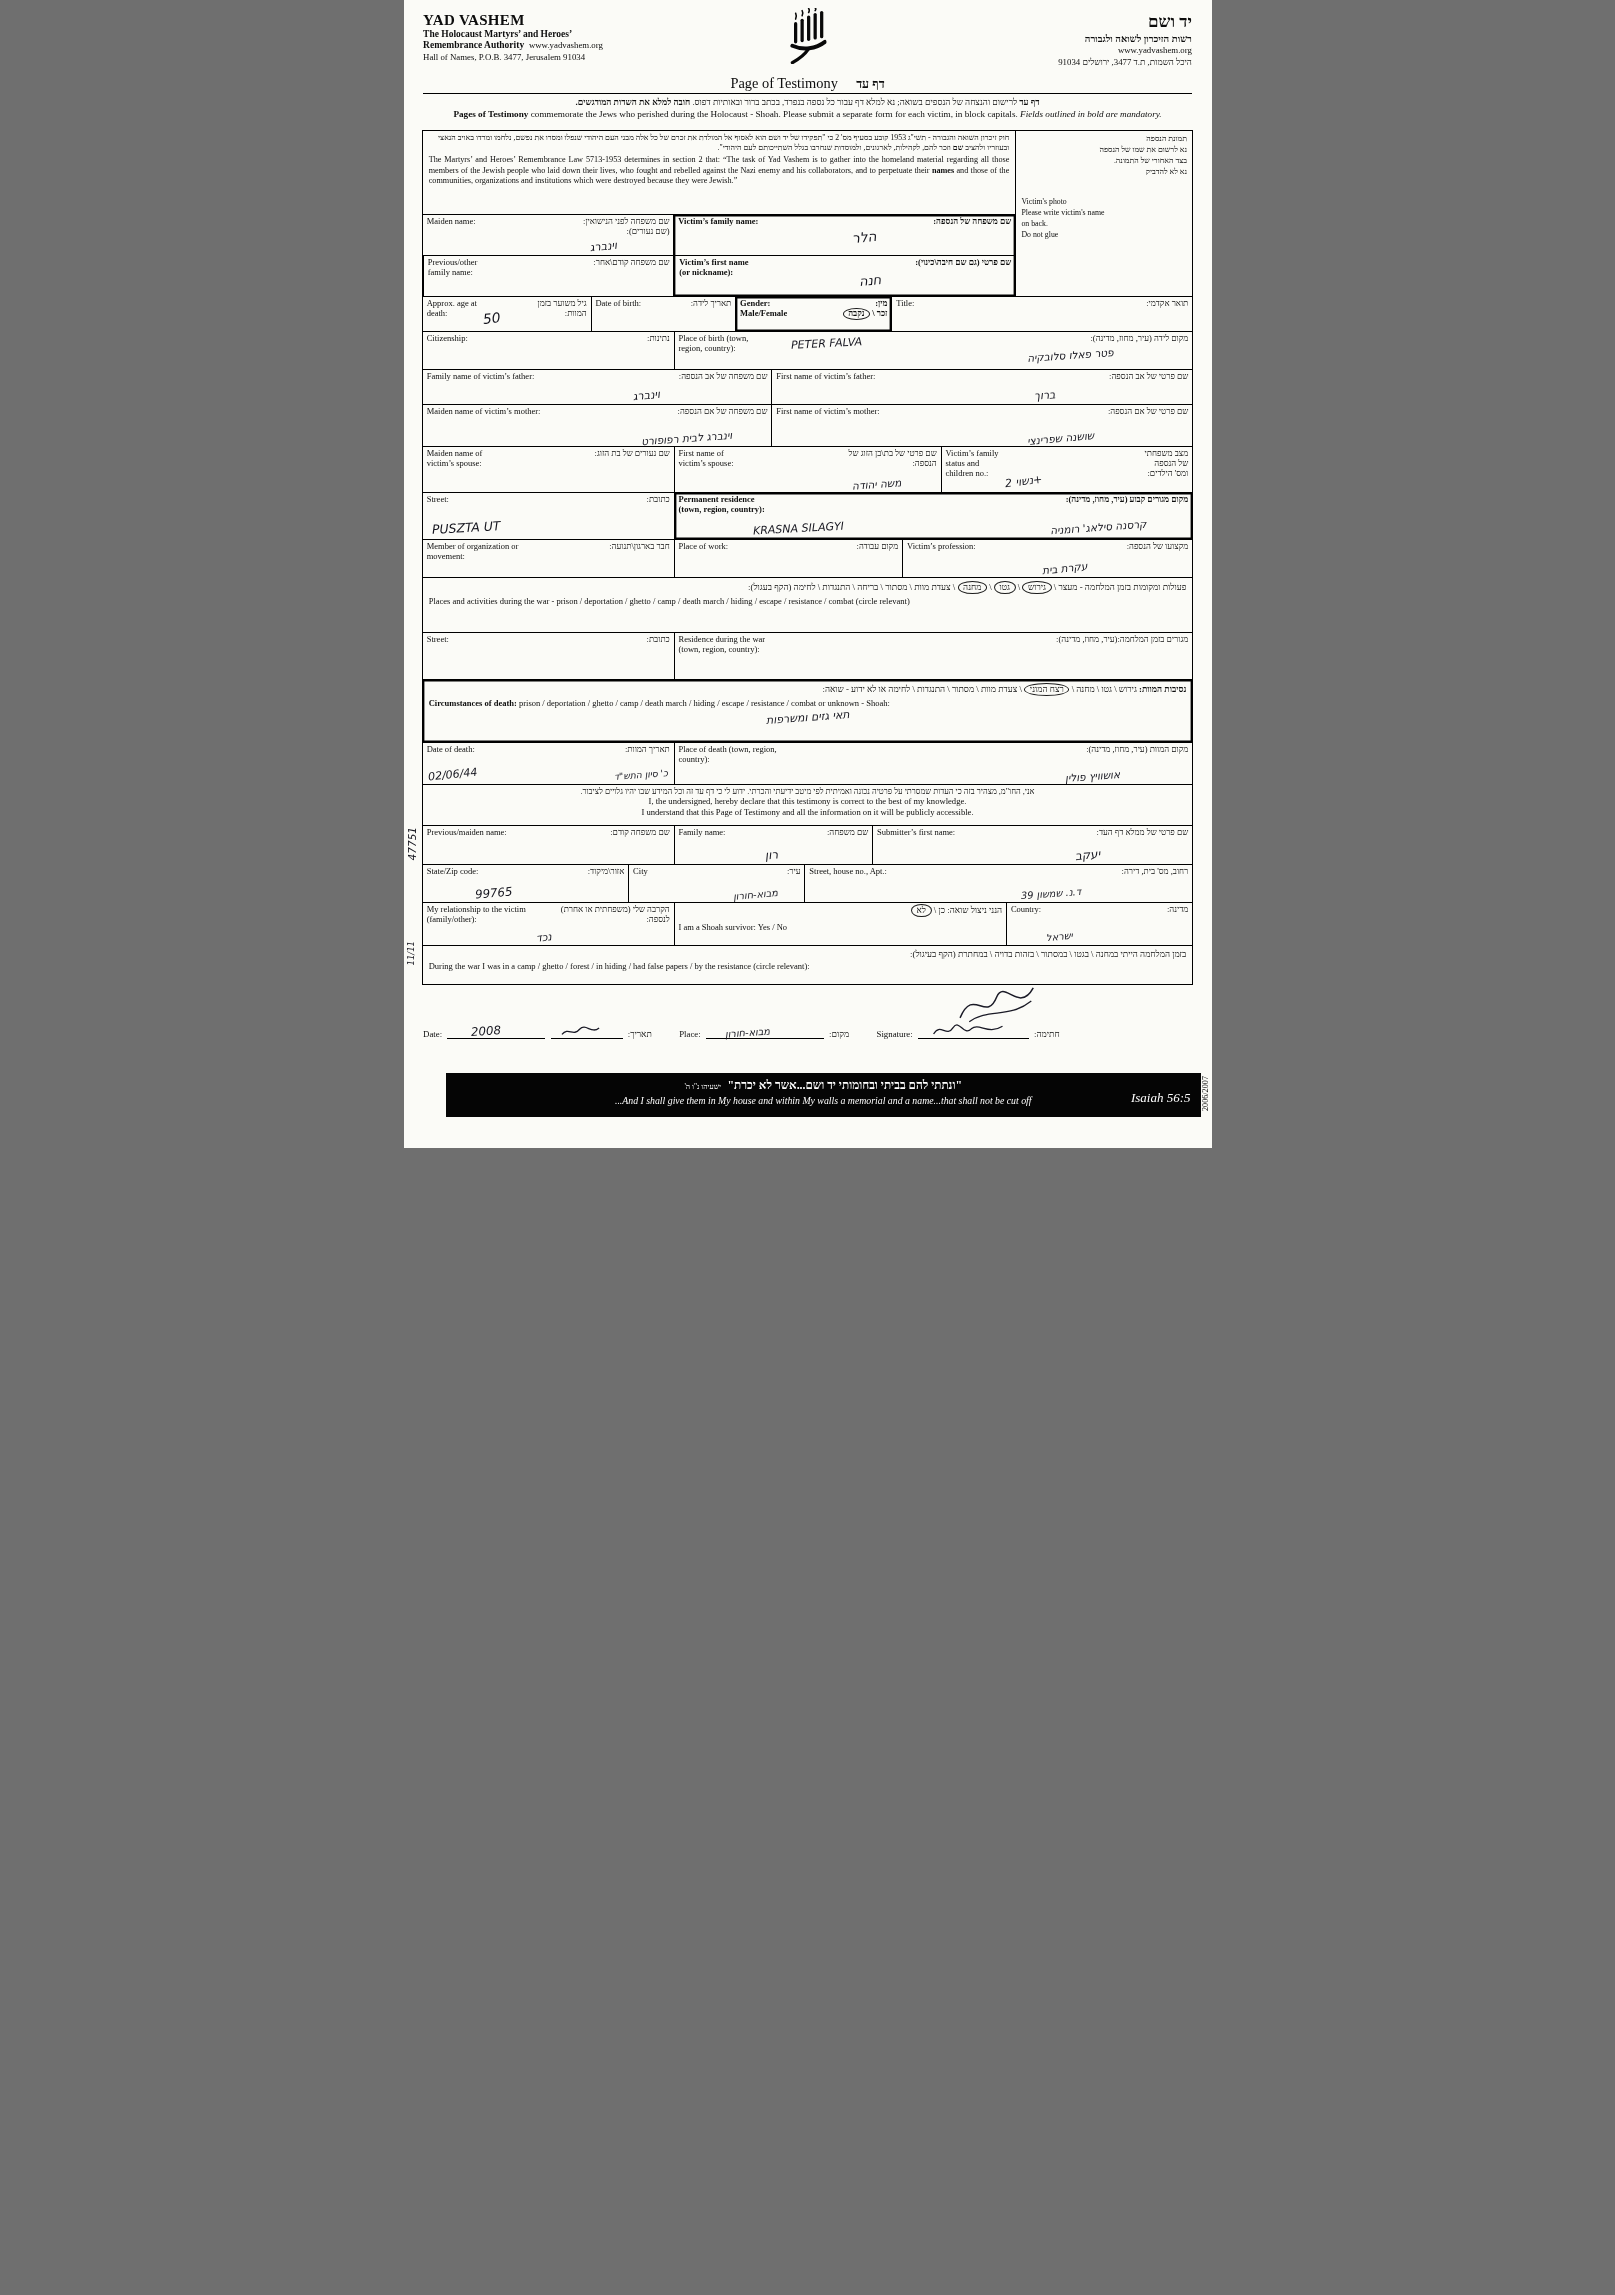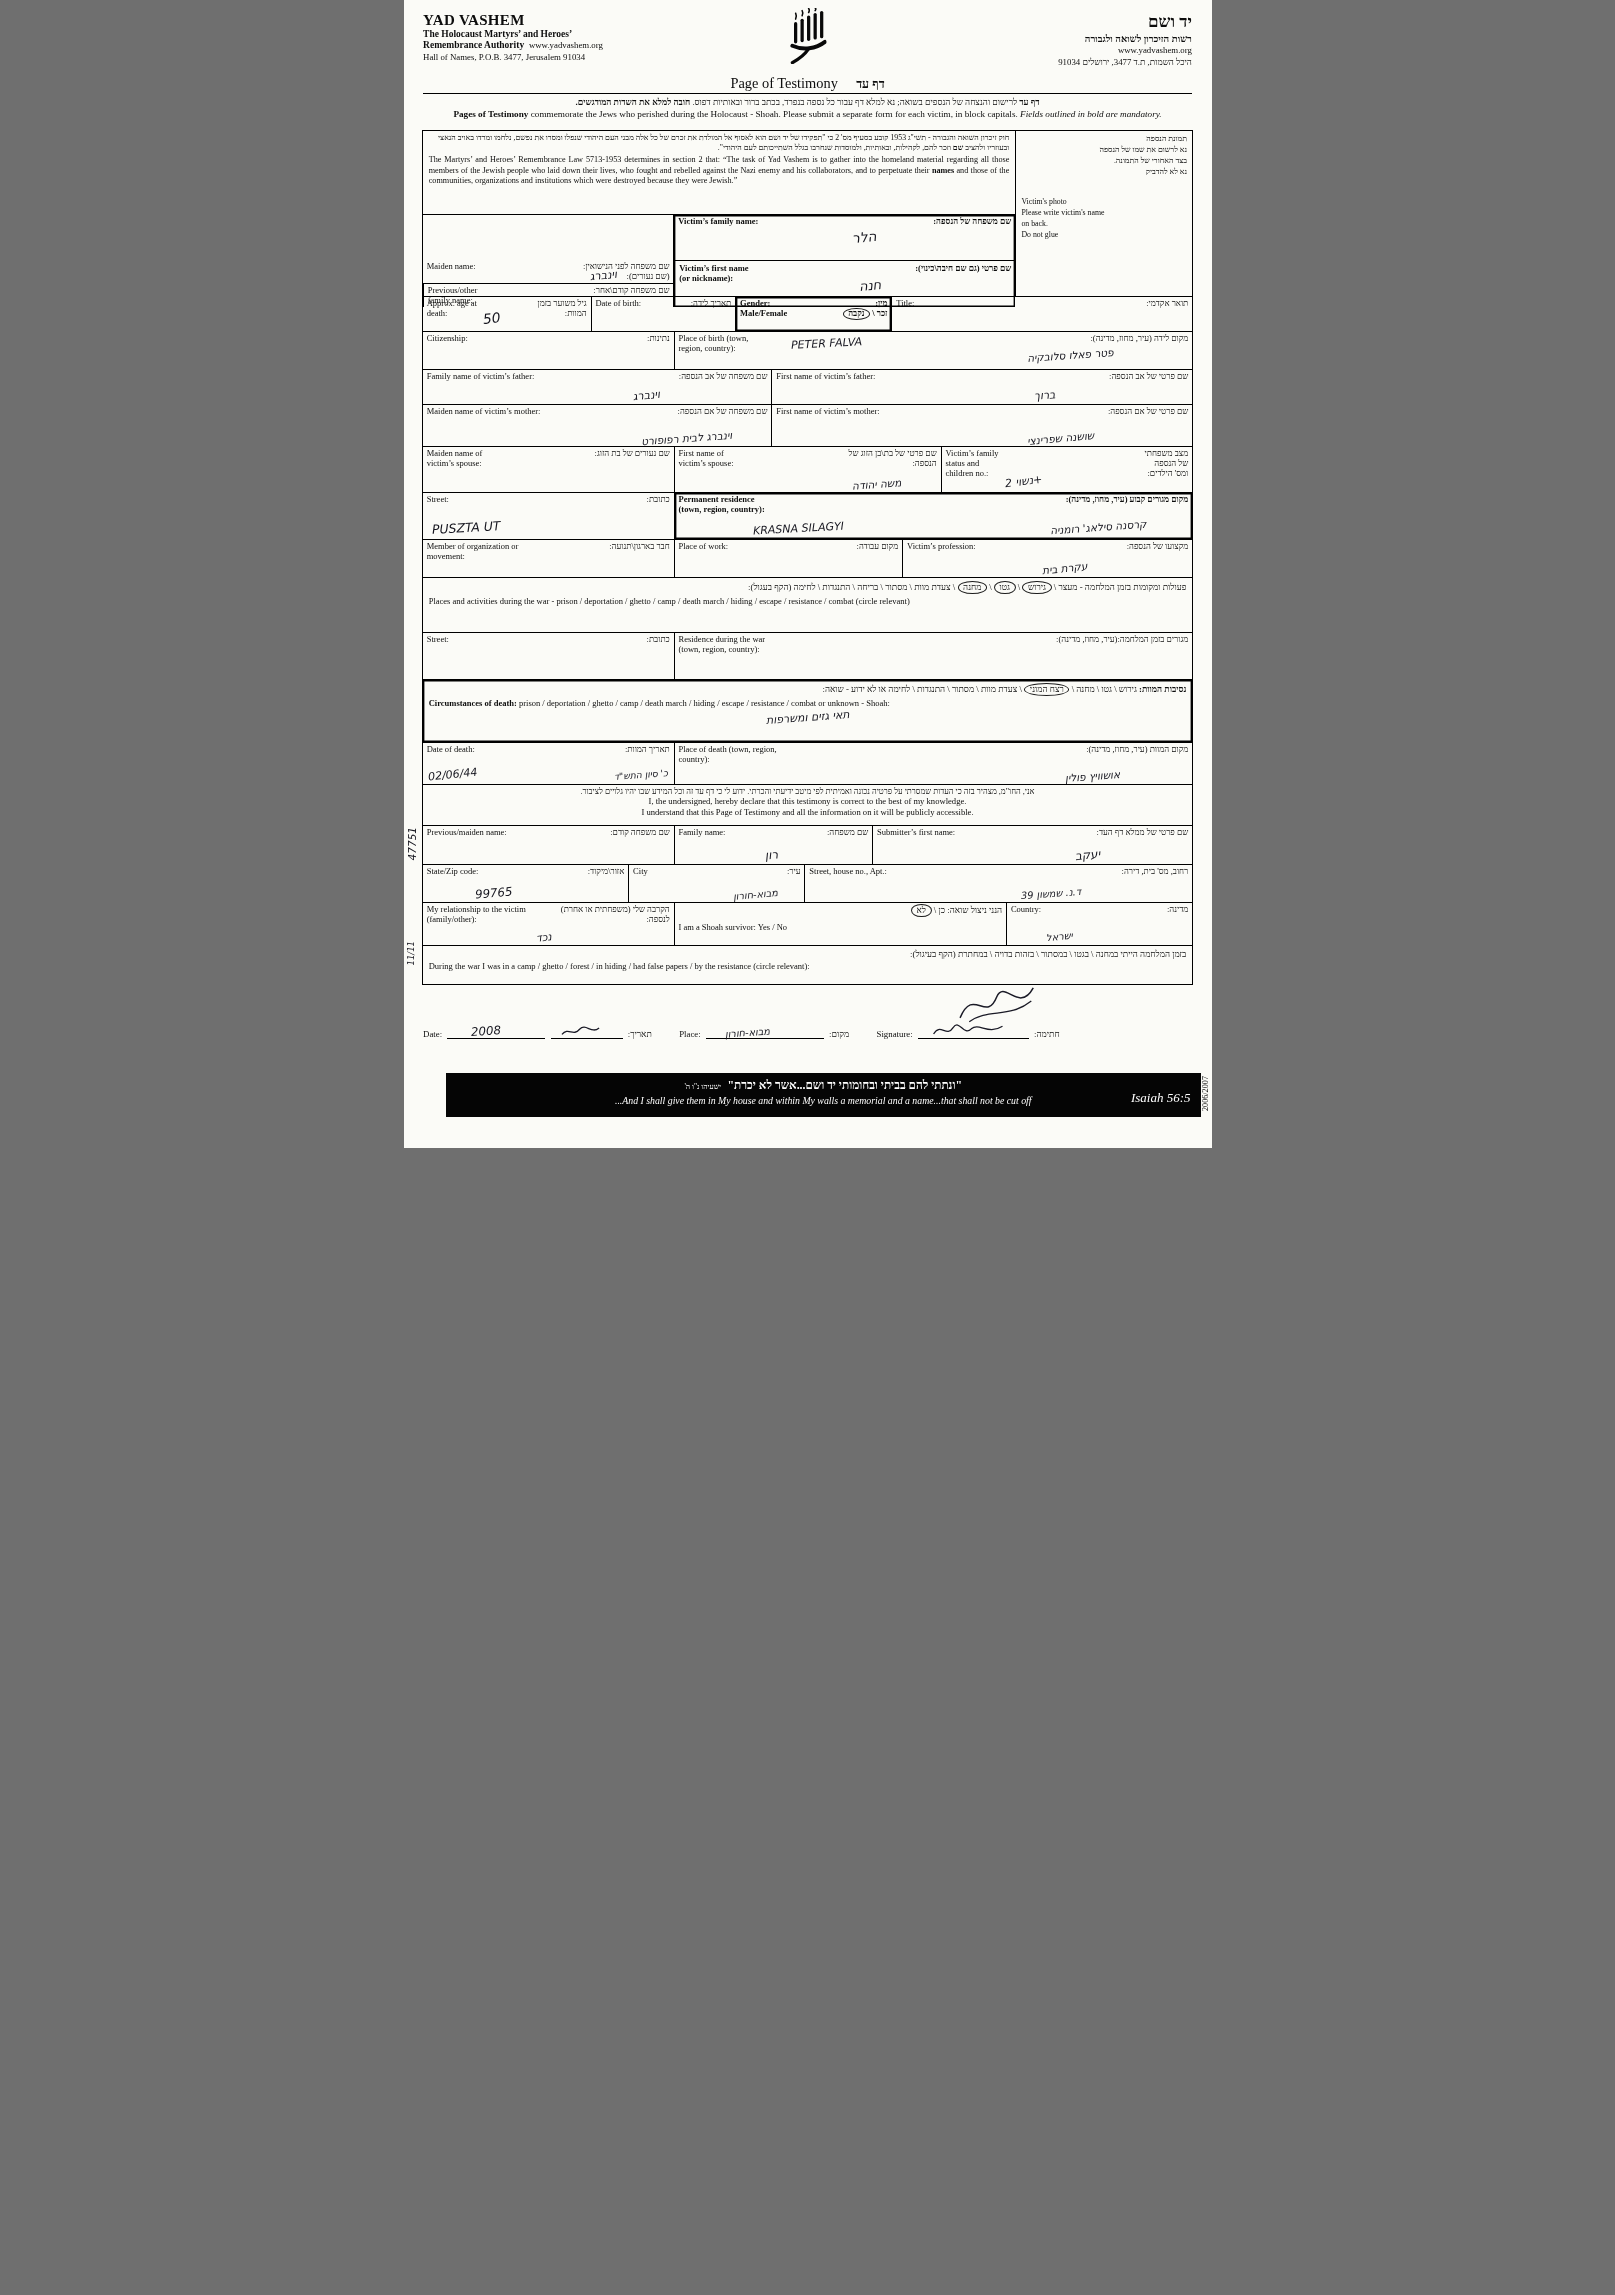--- a/index.html
+++ b/index.html
@@ -118,25 +118,25 @@
   <div class="intro">
     <div class="he-line"><span class="b">דף עד</span><span> לרישום והנצחה של הנספים בשואה; נא למלא דף עבור כל נספה בנפרד, בכתב ברור ובאותיות דפוס. </span><span class="b">חובה למלא את השדות המודגשים.</span></div>
     <div class="en-line"><span class="b">Pages of Testimony</span><span> commemorate the Jews who perished during the Holocaust - Shoah. Please submit a separate form for each victim, in block capitals. </span><span class="bi">Fields outlined in bold are mandatory.</span></div>
   </div>
 
   <div class="form">
 
     <div class="row first" style="height:165px">
       <div style="width:77%; display:flex; flex-direction:column;">
         <div class="legal" style="flex:0 0 84px;">
-          <p class="he"><span>חוק זיכרון השואה והגבורה - תשי"ג 1953 קובע בסעיף מס' 2 כי "תפקידו של יד ושם הוא לאסוף אל המולדת את זכרם של כל אלה מבני העם היהודי שנפלו ומסרו את נפשם, נלחמו ומרדו באויב הנאצי ובעוזריו ולהציב </span><span class="b">שם</span><span> וזכר להם, לקהילות, ובאותיות, ולמוסדות שנחרבו בגלל השתייכותם לעם היהודי".</span></p>
+          <p class="he"><span>חוק זיכרון השואה והגבורה - תשי"ג 1953 קובע בסעיף מס' 2 כי "תפקידו של יד ושם הוא לאסוף אל המולדת את זכרם של כל אלה מבני העם היהודי שנפלו ומסרו את נפשם, נלחמו ומרדו באויב הנאצי ובעוזריו ולהציב </span><span class="b">שם</span><span> וזכר להם, לקהילות, לארגונים, ולמוסדות שנחרבו בגלל השתייכותם לעם היהודי".</span></p>
           <p class="en"><span>The Martyrs’ and Heroes’ Remembrance Law 5713-1953 determines in section 2 that: “The task of Yad Vashem is to gather into the homeland material regarding all those members of the Jewish people who laid down their lives, who fought and rebelled against the Nazi enemy and his collaborators, and to perpetuate their </span><span class="b">names</span><span> and those of the communities, organizations and institutions which were destroyed because they were Jewish.”</span></p>
         </div>
         <div style="display:flex; flex:1;">
-          <div style="width:42.3%; display:flex; flex-direction:column;margin-top:45px;">
+          <div style="width:42.3%; display:flex; flex-direction:column;">
             <div class="cell" style="flex:1;">
               <div class="lbl">
                   <span class="en">Maiden name:</span>
                   <span class="he">שם משפחה לפני הנישואין:
 (שם נעורים):</span>
                 </div>
               <div class="hw abs" style="right:56px; bottom:1.3px; font-size:11px; transform:rotate(-5deg);">וינברג</div>
             </div>
             <div class="cell" style="flex:1; border-top:0.7px solid #000;">
               <div class="lbl">

